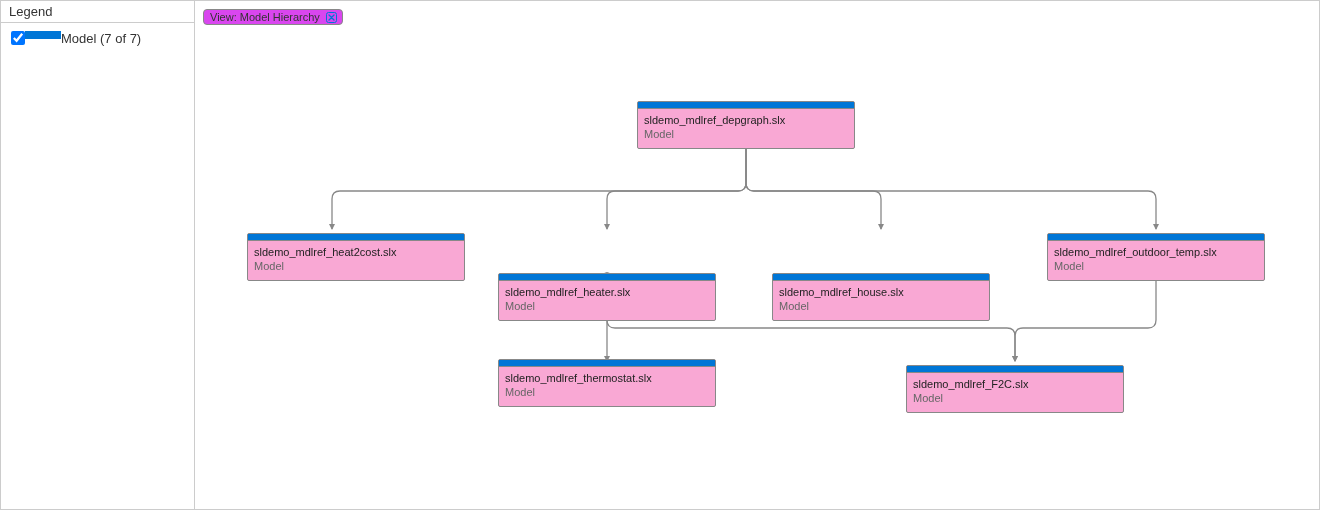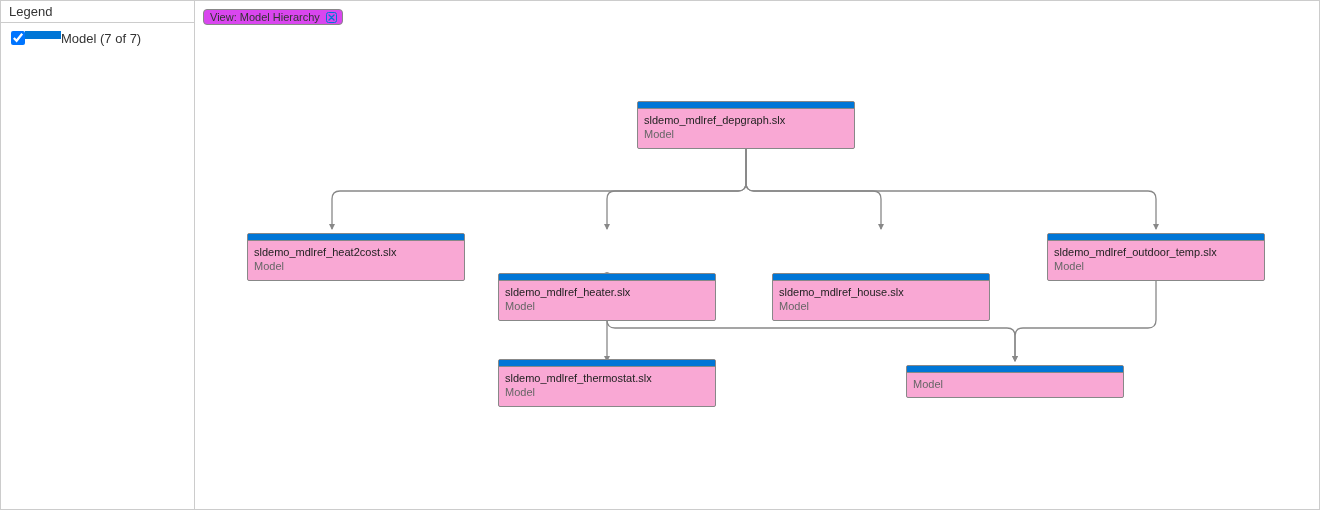--- a/index.html
+++ b/index.html
@@ -213,18 +213,19 @@
       <div class="node-header"></div>
       <div class="node-body">
         <div class="node-title">sldemo_mdlref_thermostat.slx</div>
         <div class="node-type">Model</div>
       </div>
     </div>
 
     <div class="node" style="left:711px; top:364px;">
       <div class="node-header"></div>
       <div class="node-body">
+        <div class="node-title">sldemo_mdlref_F2C.slx</div>
         <div class="node-type">Model</div>
       </div>
     </div>
 
   </div>
 </div>
 
 </body></html>

